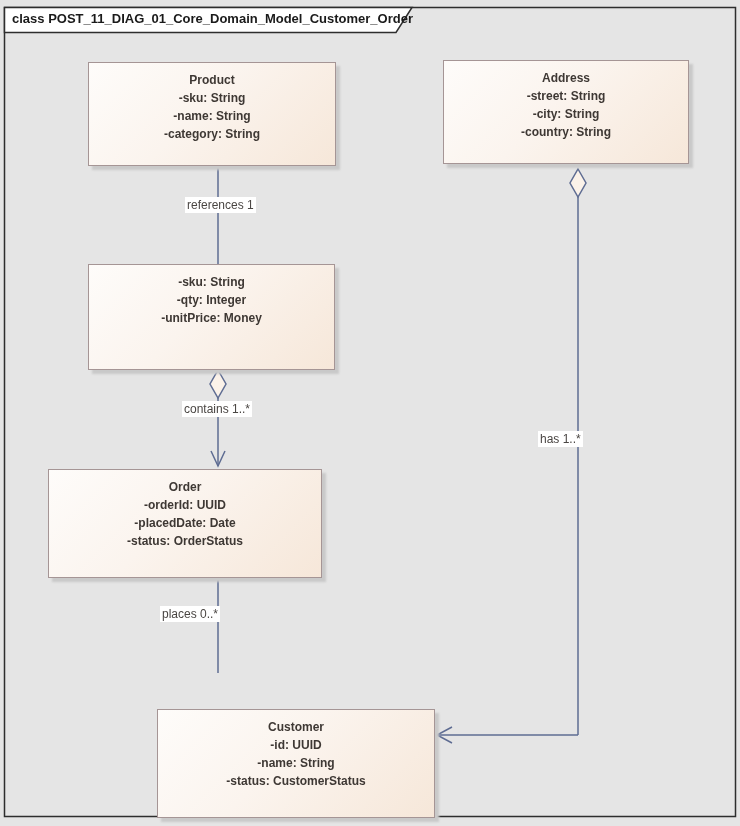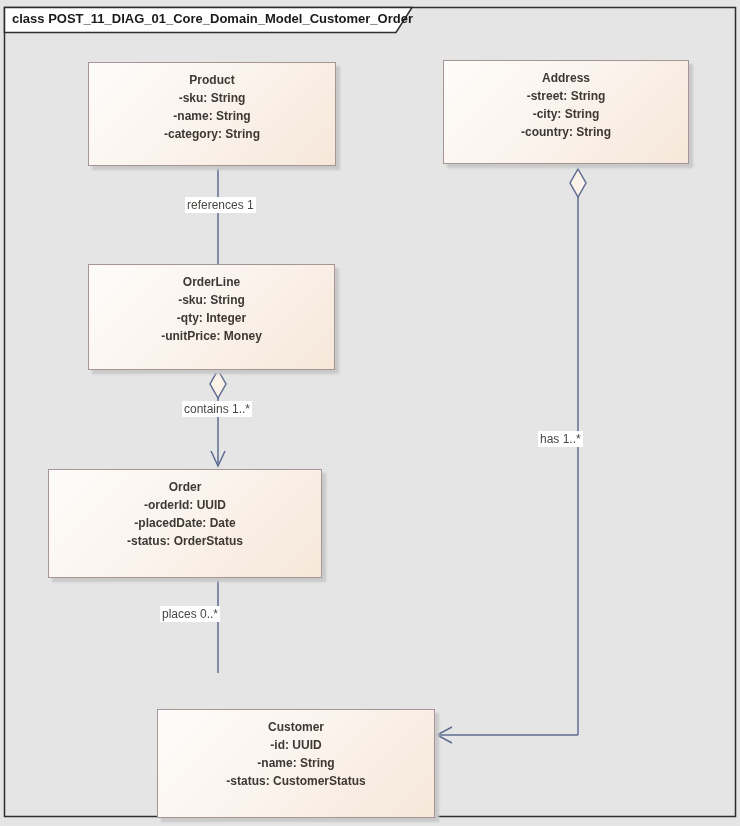--- a/index.html
+++ b/index.html
@@ -87,21 +87,20 @@
   </div>
 
   <div class="uml-class" id="cls-address">
     <div>Address</div>
     <div>-street: String</div>
     <div>-city: String</div>
     <div>-country: String</div>
   </div>
 
   <div class="uml-class" id="cls-orderline">
-    <div>OrderLine</div>
     <div>-sku: String</div>
     <div>-qty: Integer</div>
     <div>-unitPrice: Money</div>
   </div>
 
   <div class="uml-class" id="cls-order">
     <div>Order</div>
     <div>-orderId: UUID</div>
     <div>-placedDate: Date</div>
     <div>-status: OrderStatus</div>

